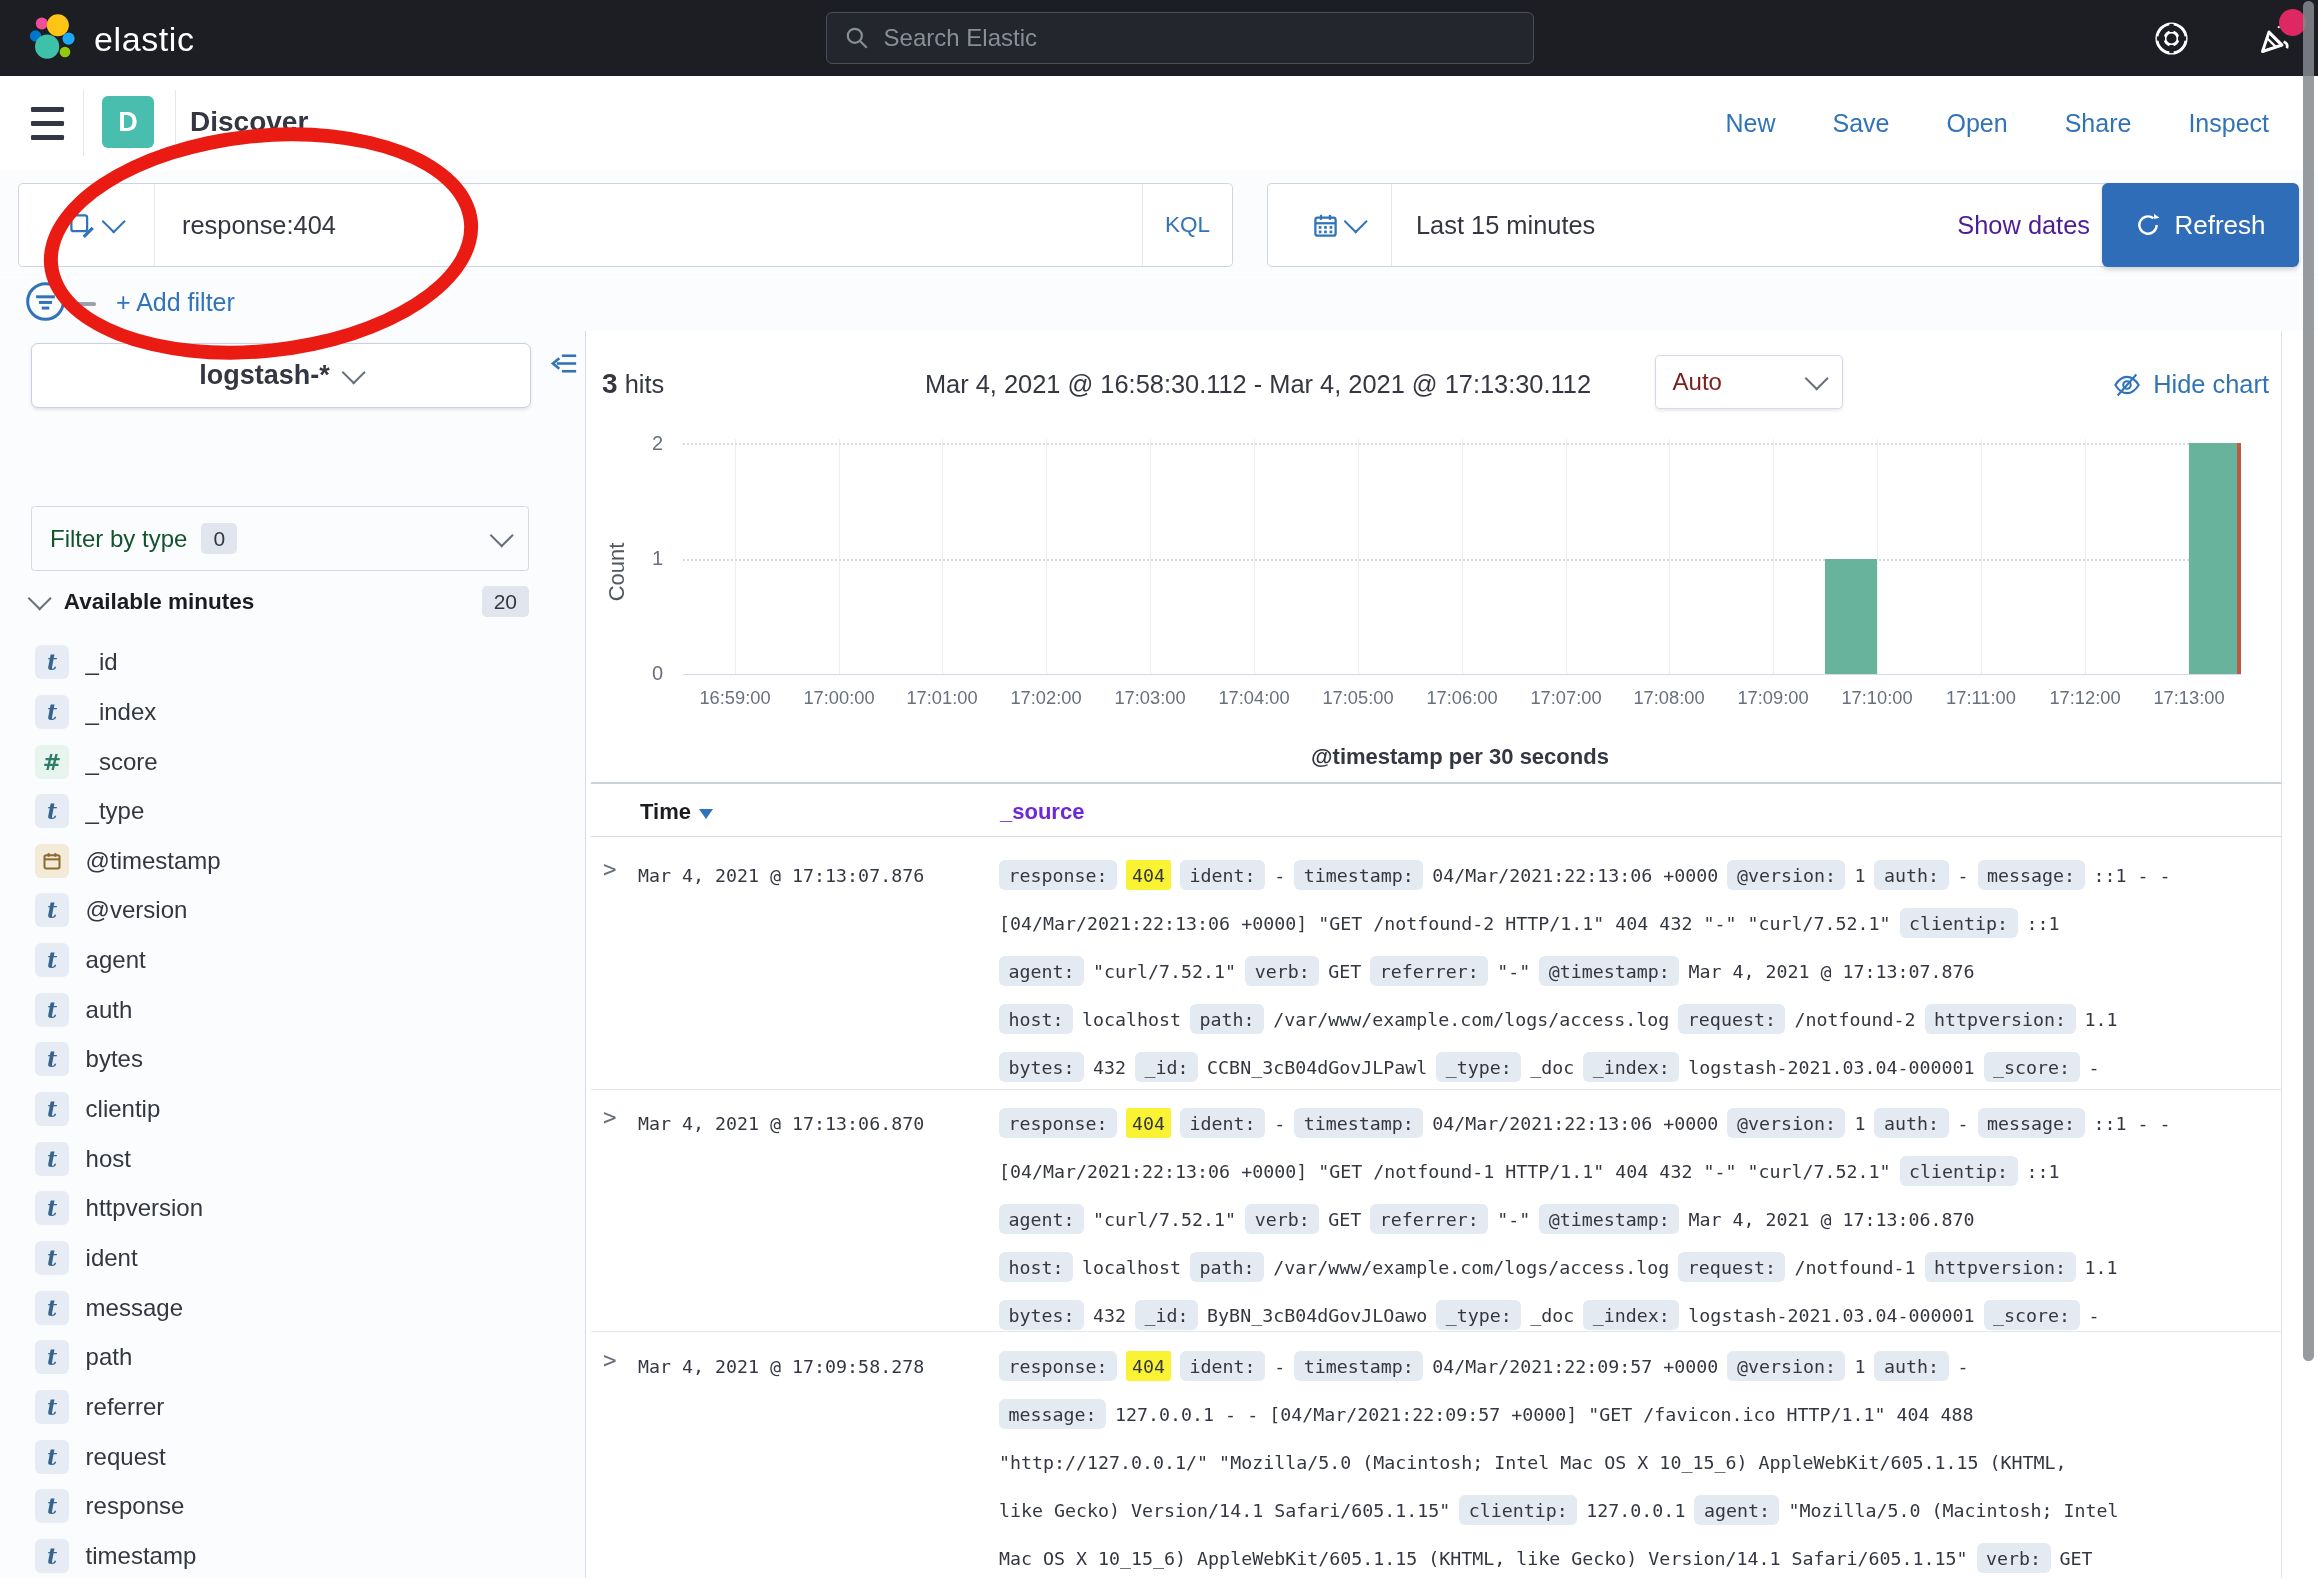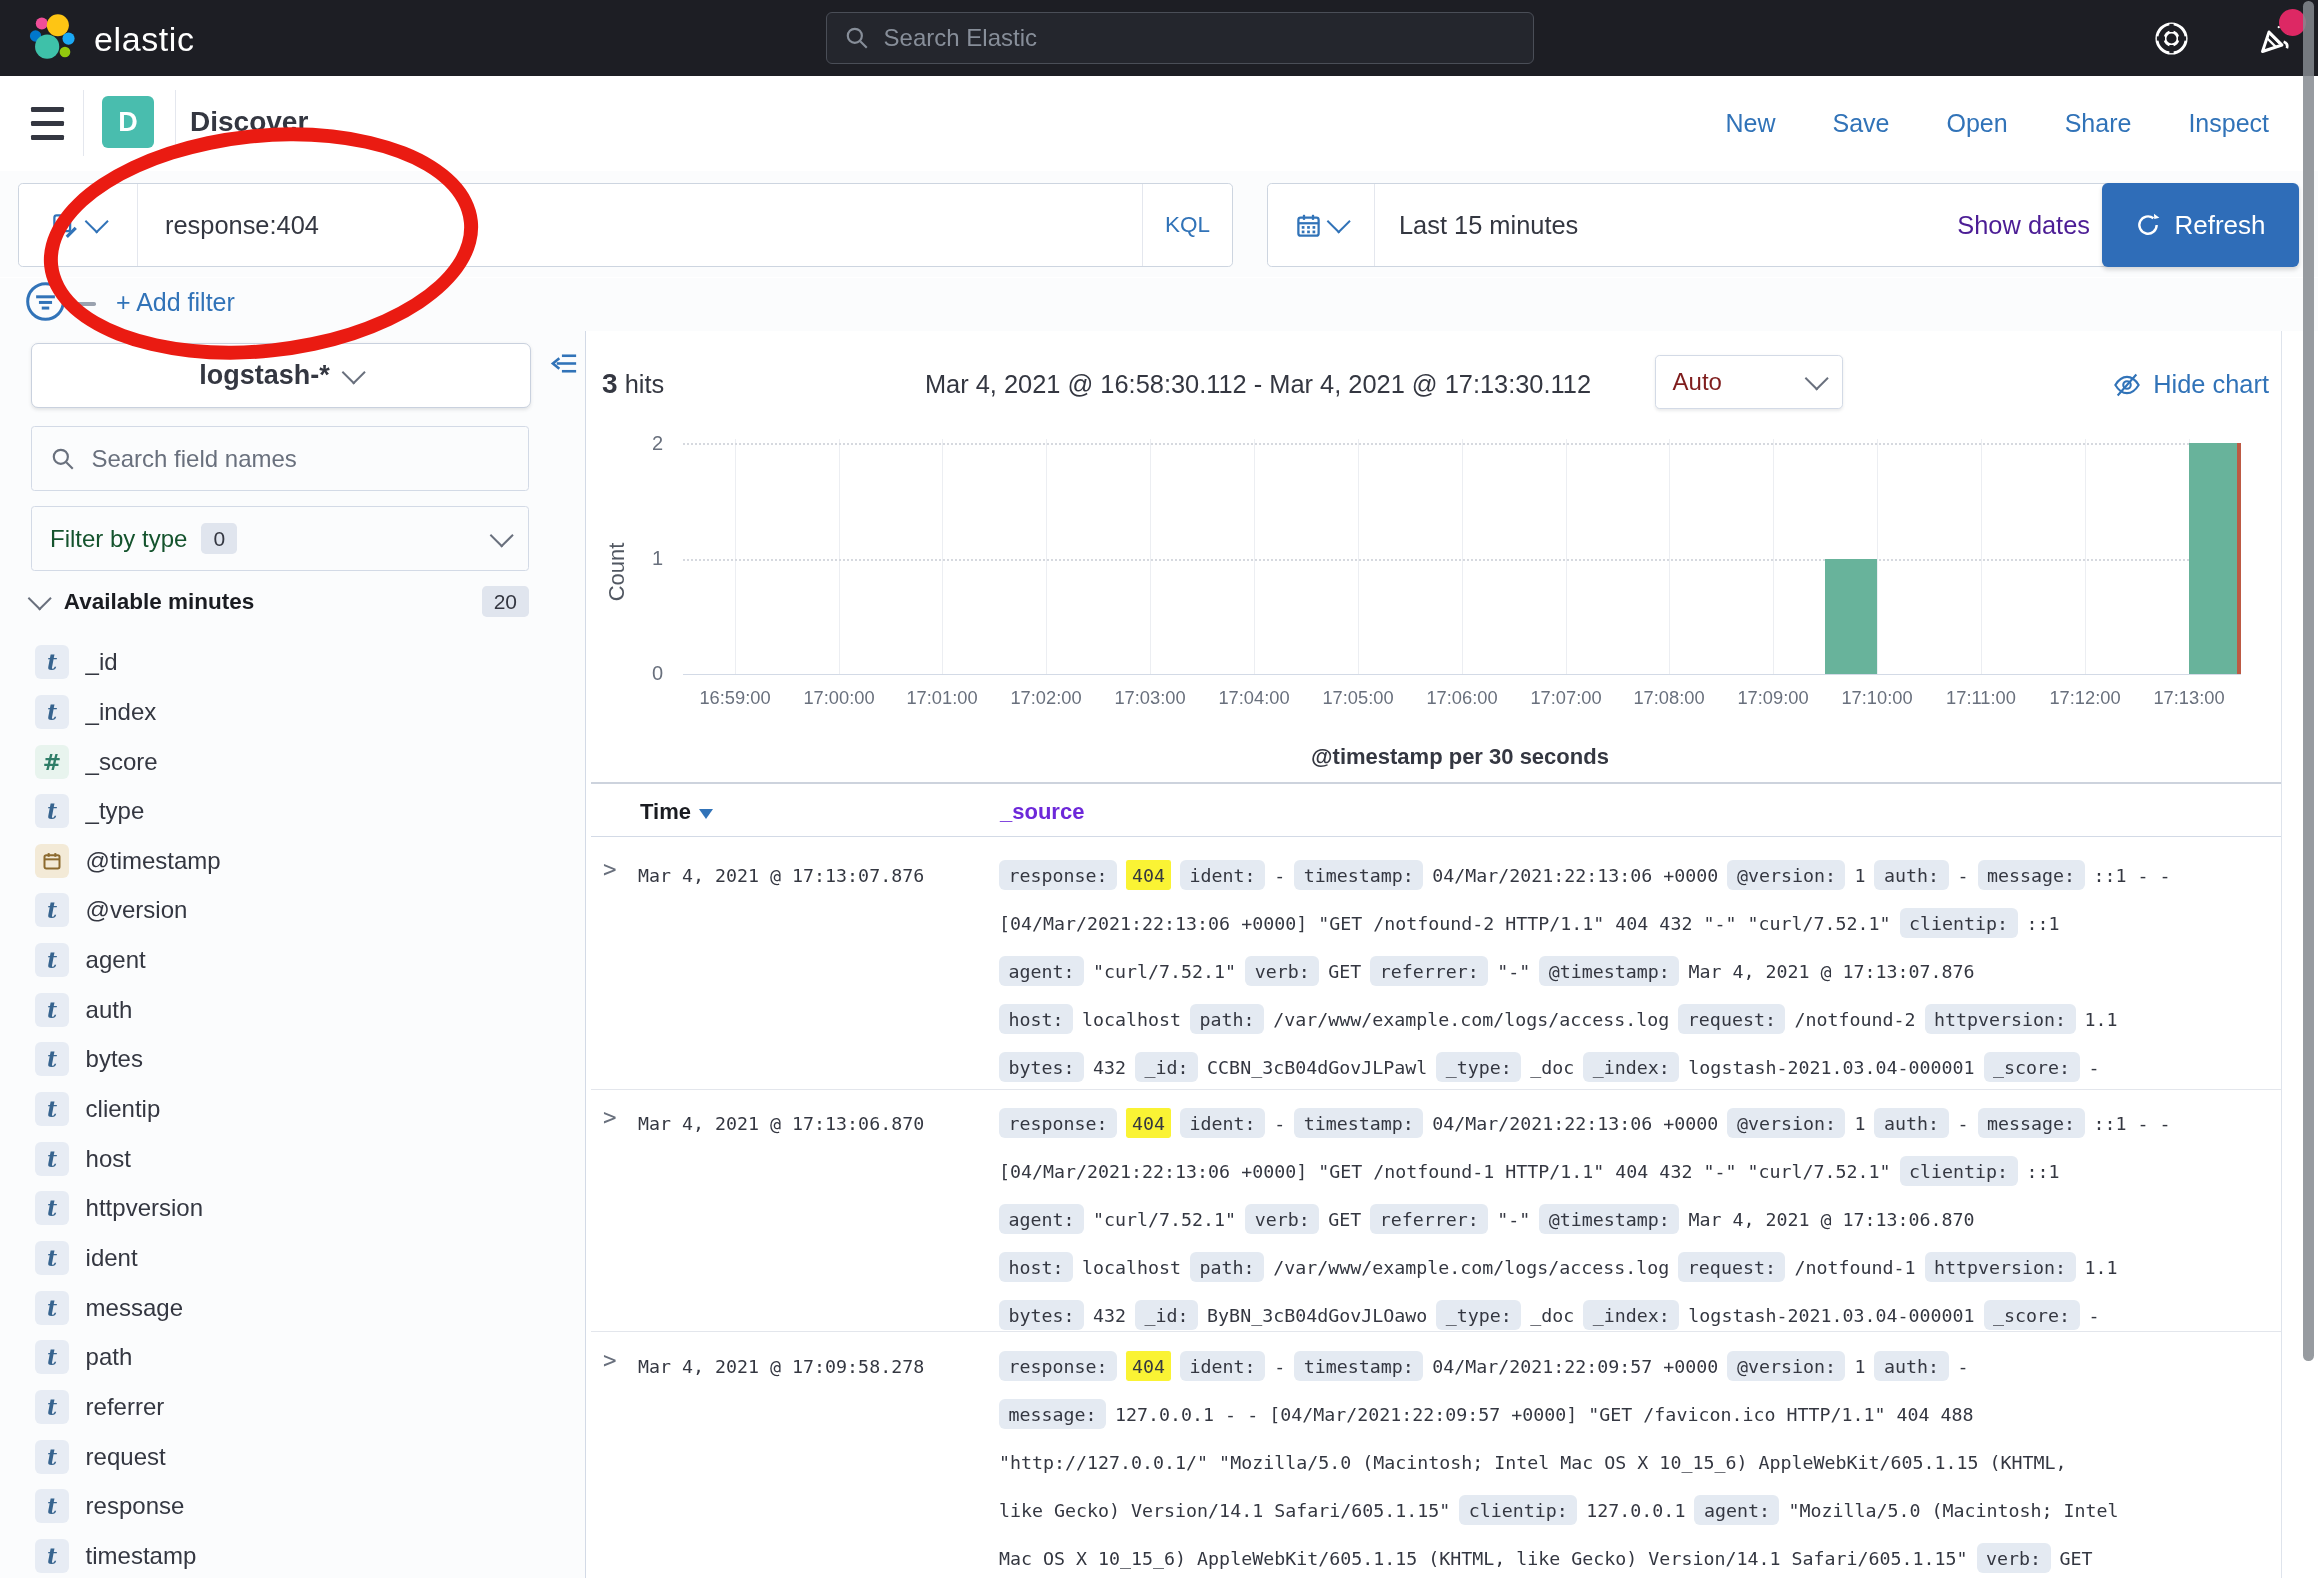--- a/index.html
+++ b/index.html
@@ -23,21 +23,21 @@
   .hdr-div{position:absolute;top:14px;width:1.2px;height:66px;background:#e4e7ee;}
   #hamburger{position:absolute;left:31px;top:31px;width:33px;height:33px;display:flex;flex-direction:column;justify-content:space-between;cursor:pointer;}
   #hamburger div{height:5.3px;background:#343741;border-radius:1.2px;}
   #app-badge{position:absolute;left:102px;top:20px;width:52px;height:52px;background:#49bdae;border-radius:6px;color:#fff;
     font-size:27px;font-weight:700;display:flex;align-items:center;justify-content:center;}
   #page-title{position:absolute;left:190px;top:30px;font-size:28px;font-weight:600;color:#343741;}
   #hdr-actions{position:absolute;right:50px;top:33px;display:flex;gap:57px;}
   #hdr-actions span{color:#3173b8;font-size:25px;cursor:pointer;}
   
   #querybar{position:absolute;left:0;top:171px;width:2319px;height:106px;background:#fbfcfd;}
-  .qbox{position:absolute;top:12px;height:84px;background:#ffffff;border:1.2px solid #cdd5e0;border-radius:4.7px;box-sizing:border-box;}
+  .qbox{position:absolute;top:12px;height:84px;background:#ffffff;border:1.2px solid #cdd5e0;border-radius:4.7px;box-sizing:border-box;padding-left:17px;}
   #q-left{left:18px;width:1215px;display:flex;align-items:center;}
   #q-iconcell{width:118px;height:100%;display:flex;align-items:center;justify-content:center;gap:10.6px;border-right:1.2px solid #e4e7ee;}
   #q-text{flex:1;padding-left:27px;font-size:25.4px;color:#343741;}
   #q-kql{width:89px;height:100%;display:flex;align-items:center;justify-content:center;border-left:1.2px solid #e4e7ee;color:#3173b8;font-size:22.5px;}
   #q-date{left:1245px;width:848px;display:flex;align-items:center;margin-left:22px;}
   #d-iconcell{width:106px;height:100%;display:flex;align-items:center;justify-content:center;gap:8.3px;border-right:1.2px solid #e4e7ee;}
   #d-range{padding-left:24px;font-size:25.4px;color:#343741;flex:1;}
   #d-showdates{padding-right:24px;font-size:25.4px;color:#4c1d95;cursor:pointer;}
   #refresh-btn{position:absolute;left:2102px;top:12px;width:197px;height:84px;background:#2f6db8;border-radius:6px;color:#fff;
     display:flex;align-items:center;justify-content:center;gap:13px;font-size:26px;cursor:pointer;box-shadow:0 2.4px 4.7px rgba(0,0,0,.15);}
@@ -230,27 +230,20 @@
     <line x1="10" y1="15.5" x2="14" y2="15.5" stroke="#3173b8" stroke-width="1.6"></line>
   </svg>
   <div id="filter-dash"></div>
   <div id="add-filter">+ Add filter</div>
 </div>
 
 <div id="sidebar">
   <div id="idx-btn">
     <span>logstash-*</span>
     <div class="chev"></div>
-  </div>
-  <div id="f-search">
-    <svg width="26" height="26" viewBox="0 0 24 24">
-      <circle cx="10" cy="10" r="6.5" fill="none" stroke="#69707d" stroke-width="2"></circle>
-      <line x1="15" y1="15" x2="21" y2="21" stroke="#69707d" stroke-width="2"></line>
-    </svg>
-    <span>Search field names</span>
   </div>
   <div id="f-type">
     <span class="lbl">Filter by type</span>
     <span class="cnt-badge">0</span>
     <div class="chev"></div>
   </div>
   <div id="avail-row">
     <div class="chev" style="transform:rotate(45deg);margin-top:-4.7px"></div>
     <span class="lbl">Available minutes</span>
     <span class="cnt-badge">20</span>

